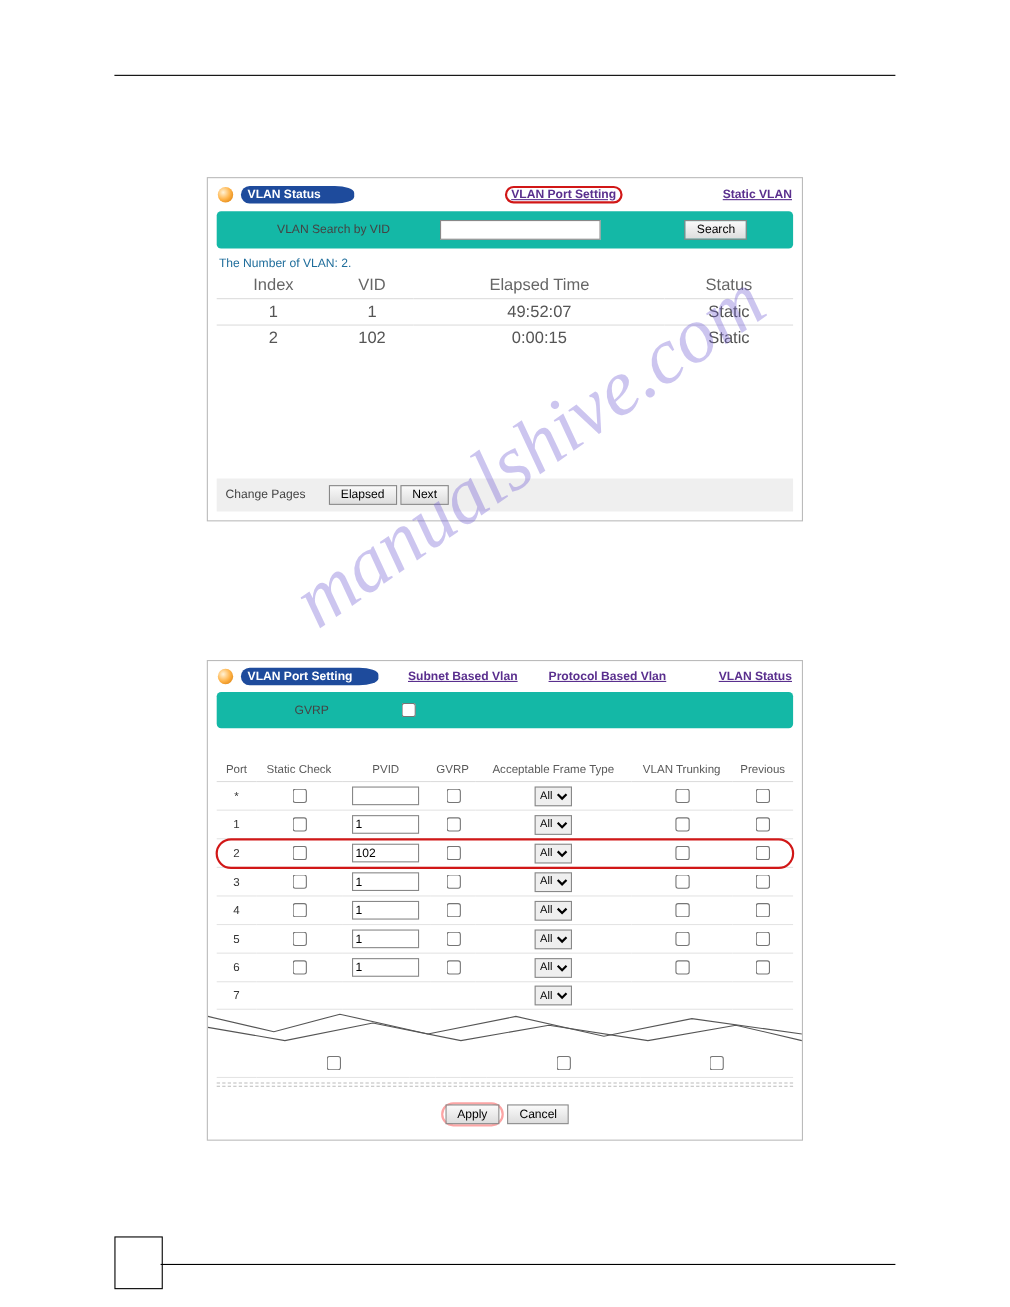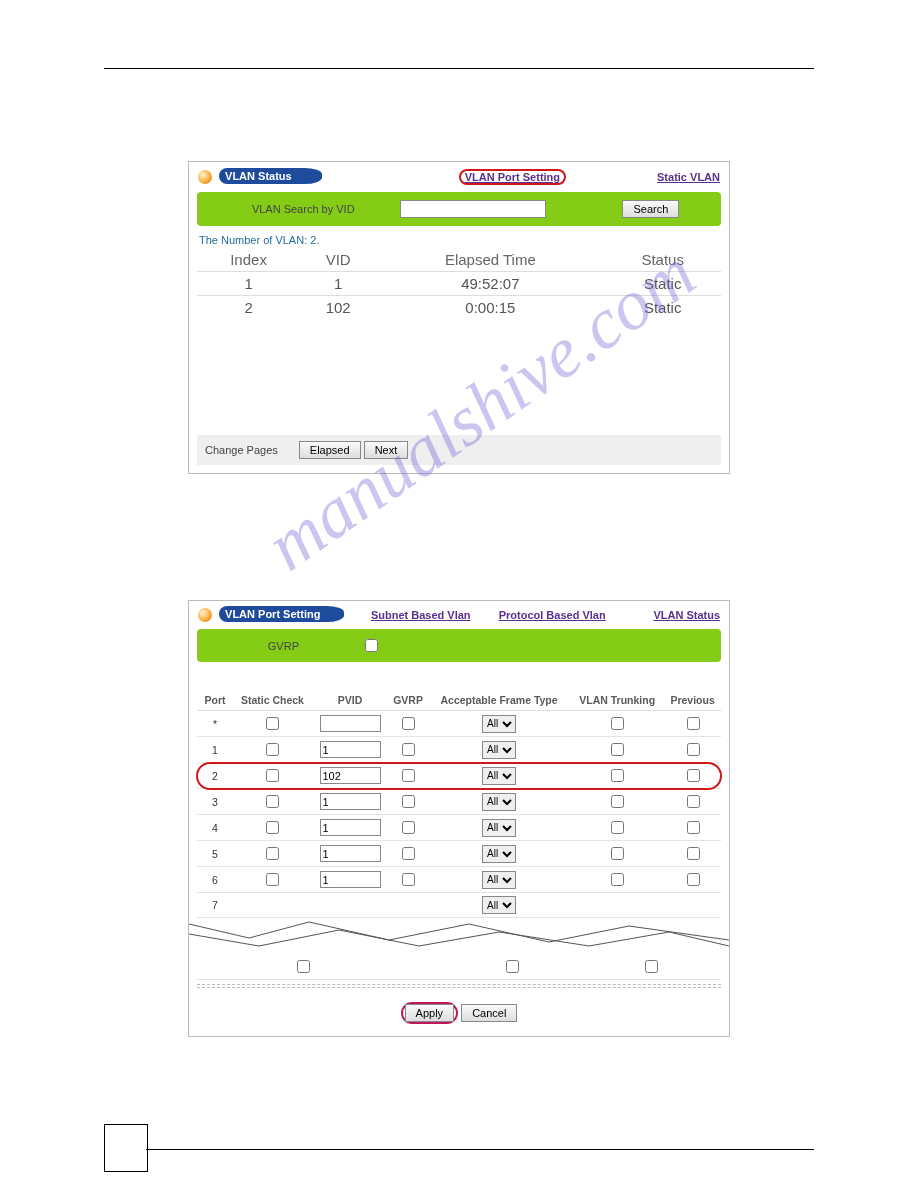--- a/index.html
+++ b/index.html
@@ -4,42 +4,42 @@
 <style>
   body{margin:0;background:#fff;font-family:Arial,Helvetica,sans-serif;font-size:11px;color:#333}
   .page{width:918px;margin:0 auto;position:relative}
   .topline{height:1px;background:#000;margin:68px 104px 0 104px}
   .panel{border:1px solid #bbb;width:540px;margin:15px auto;background:#fff}
   .pillrow{padding:6px 8px 4px 8px}
   .pillrow table{width:100%;border-collapse:collapse}
   .orb{display:inline-block;width:14px;height:14px;border-radius:50%;background:radial-gradient(circle at 35% 35%,#fff2d6 0,#ffb347 50%,#d27300 100%);vertical-align:middle;margin-right:4px}
   .link{color:#5a2f8e;font-weight:bold;text-decoration:underline;cursor:pointer;font-size:11px}
   .redcircle{border:2px solid #d11717;border-radius:12px;padding:0 4px;display:inline-block}
-  .searchrow{background:#84cc16;padding:5px 10px;margin:2px 8px;border-radius:4px}
+  .searchrow{background:#14b8a6;padding:5px 10px;margin:2px 8px;border-radius:4px}
   .btn{background:linear-gradient(#fafafa,#ddd);border:1px solid #888;padding:2px 10px;font-size:11px;cursor:pointer;font-family:inherit}
   .txtin{border:1px solid #888;height:16px;font-size:11px;padding:0 2px}
   .countlabel{color:#1f6d9b;font-weight:normal;padding:6px 10px 2px 10px;font-size:11px}
   table.data{width:calc(100% - 16px);margin:0 8px;border-collapse:collapse;font-size:15px}
   table.data th{color:#666;font-weight:normal;padding:3px 4px;text-align:center}
   table.data td{border-top:1px solid #ddd;padding:3px 4px;text-align:center;color:#555}
   .changepages{background:#efefef;margin:6px 8px 8px 8px;padding:6px 8px}
   .changepages span.lbl{color:#444;margin-right:18px}
   .watermark{position:absolute;font-size:72px;color:#6f5bd4;opacity:.35;font-style:italic;font-family:Georgia,serif;pointer-events:none;z-index:50}
   
   table.ports{width:calc(100% - 16px);margin:6px 8px 0 8px;border-collapse:collapse;font-size:10.5px}
-  table.ports th{color:#5a5a5a;font-weight:bold;padding:4px 2px;border-bottom:1px solid #ddd}
+  table.ports th{color:#5a5a5a;font-weight:normal;padding:4px 2px;border-bottom:1px solid #ddd}
   table.ports td{border-bottom:1px solid #e4e4e4;padding:3px 2px;text-align:center}
   .pvidin{width:55px;border:1px solid #888;height:15px;font-size:11px;text-align:left;padding:0 2px}
   select.sel{font-size:10px;height:18px;border:1px solid #888}
   .tear{position:relative;height:30px}
   .tear svg{position:absolute;left:0;top:0;width:100%;height:100%}
   .footerbtns{text-align:center;padding:10px 0 12px 0}
   .ghostrow td{border-bottom:none}
   .dotsrow{border-top:1px dashed #bbb;border-bottom:1px dashed #bbb;height:2px}
-  .redoval{border:2px solid #be185d;border-radius:11px;display:inline-block;padding:0 2px}
+  .redoval{border:2px solid #fca5a5;border-radius:11px;display:inline-block;padding:0 2px}
   .footline{height:1px;background:#000;margin:0 104px 0 146px;position:absolute;bottom:82px;left:0;right:0}
   .footbox{position:absolute;bottom:60px;left:104px;width:42px;height:46px;border:1.5px solid #000}
 </style>
 </head>
 <body>
 
 <div class="page">
   <div class="topline"></div>
 
   <div class="panel" style="margin-top:92px">

